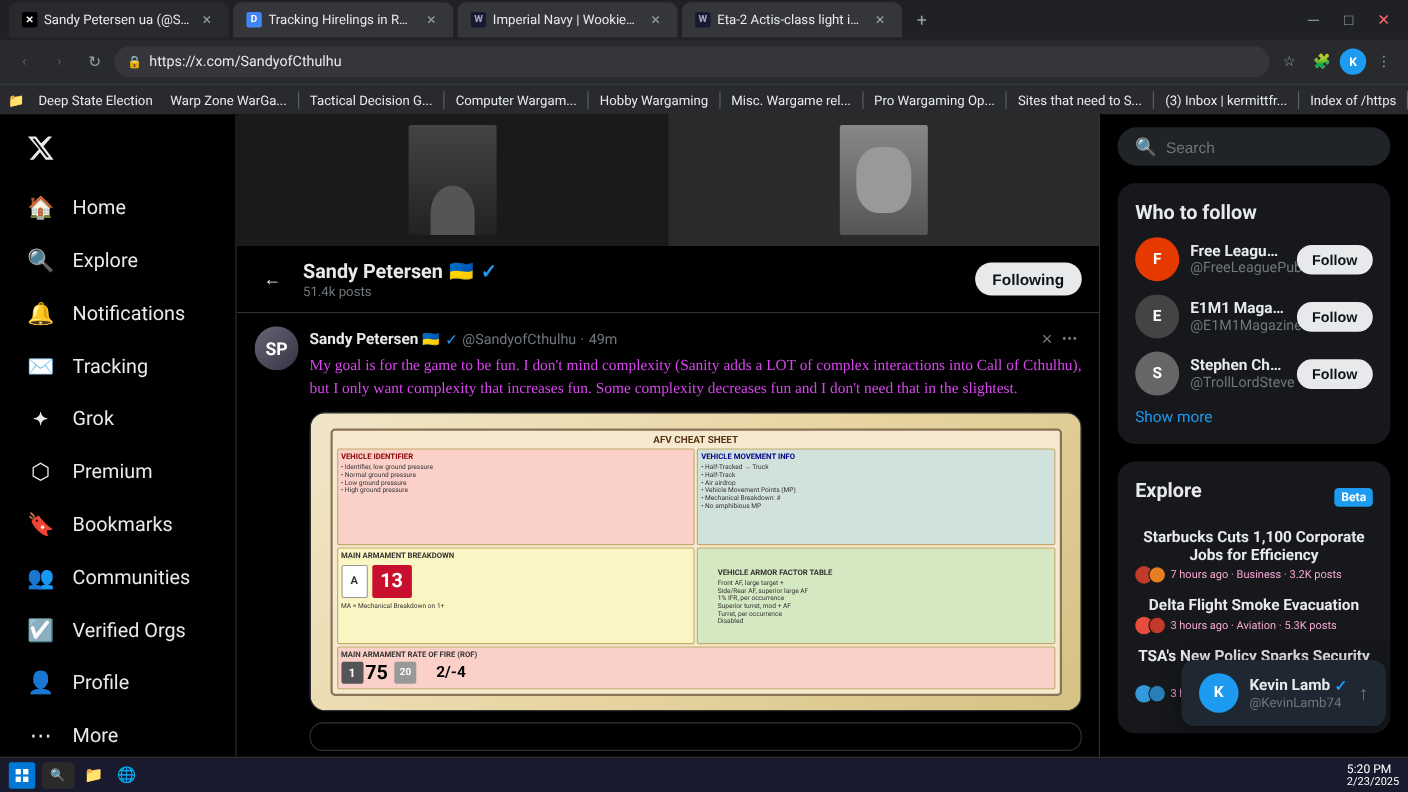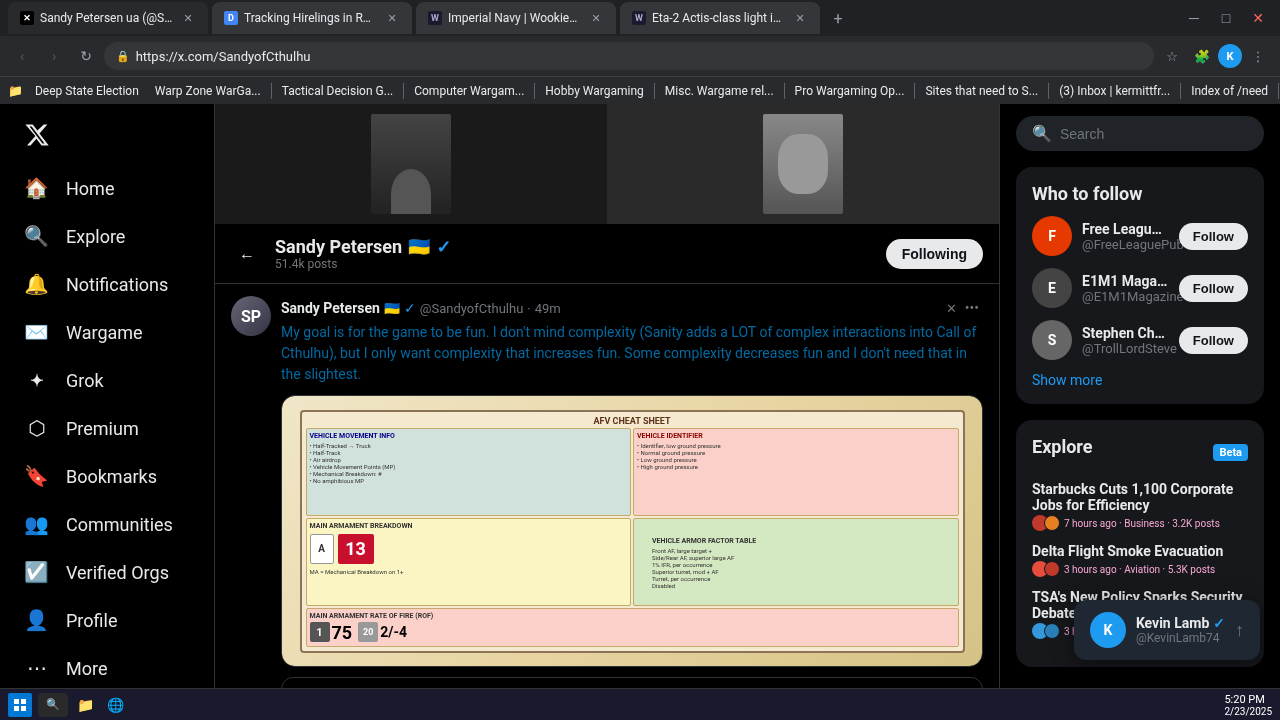--- a/index.html
+++ b/index.html
@@ -54,21 +54,21 @@
     .tweet-avatar-placeholder { width: 100%; height: 100%; background: linear-gradient(135deg, #667 0%, #334 100%); display: flex; align-items: center; justify-content: center; font-size: 16px; font-weight: 700; color: #fff; }
     .tweet-body { flex: 1; min-width: 0; }
     .tweet-header { display: flex; align-items: center; justify-content: space-between; margin-bottom: 2px; }
     .tweet-name-row { display: flex; align-items: center; gap: 4px; flex-wrap: wrap; }
     .tweet-name { font-weight: 700; font-size: 14px; }
     .tweet-flag { font-size: 13px; }
     .tweet-handle { color: #71767b; font-size: 13px; }
     .tweet-time { color: #71767b; font-size: 13px; }
     .tweet-dot { color: #71767b; font-size: 13px; }
     .tweet-menu-btn { color: #71767b; cursor: pointer; padding: 4px; border-radius: 50%; }
-    .tweet-text { font-size: 14px; line-height: 1.5; margin-bottom: 10px; color: #0369a1; }
+    .tweet-text { font-size: 14px; line-height: 1.5; margin-bottom: 10px; color: #d946ef; font-family: Liberation Serif, serif; }
     .tweet-image { width: 100%; border-radius: 14px; overflow: hidden; margin-bottom: 10px; border: 1px solid #2f3336; }
 
     
     .quoted-tweet { border: 1px solid #2f3336; border-radius: 12px; padding: 12px; margin-top: 8px; }
 
     
     .right-sidebar { width: 280px; flex-shrink: 0; padding: 12px 16px; overflow-y: auto; }
     .search-bar { background: #202327; border-radius: 30px; display: flex; align-items: center; padding: 8px 16px; gap: 8px; margin-bottom: 16px; }
     .search-bar input { background: none; border: none; outline: none; color: #e7e9ea; font-size: 14px; flex: 1; }
     .search-bar input::placeholder { color: #71767b; }
@@ -84,21 +84,21 @@
     .follow-handle { color: #71767b; font-size: 13px; }
     .follow-btn { background: #e7e9ea; color: #0f1419; border: none; border-radius: 20px; padding: 6px 14px; font-size: 13px; font-weight: 700; cursor: pointer; flex-shrink: 0; }
 
     .show-more { color: #1d9bf0; font-size: 14px; cursor: pointer; display: block; margin-top: 4px; }
 
     .explore-section { background: #16181c; border-radius: 16px; padding: 16px; margin-bottom: 16px; }
     .explore-header { display: flex; align-items: center; justify-content: space-between; margin-bottom: 12px; }
     .beta-badge { background: #1d9bf0; color: #fff; font-size: 11px; font-weight: 700; padding: 2px 6px; border-radius: 4px; }
 
     .explore-item { margin-bottom: 12px; }
-    .explore-item-title { font-weight: 700; font-size: 14px; margin-bottom: 2px; }
+    .explore-item-title { font-weight: 700; font-size: 14px; margin-bottom: 2px; text-align: center; }
     .explore-item-meta { color: #f9a8d4; font-size: 10px; display: flex; align-items: center; gap: 4px; }
 
     
     .profile-card-bottom { position: fixed; bottom: 60px; right: 20px; background: #1e2732; border-radius: 12px; padding: 12px 16px; display: flex; align-items: center; gap: 10px; box-shadow: 0 4px 20px rgba(0,0,0,0.5); }
     .profile-card-avatar { width: 36px; height: 36px; border-radius: 50%; background: #1d9bf0; display: flex; align-items: center; justify-content: center; color: #fff; font-weight: 700; }
     .profile-card-info { flex: 1; }
     .profile-card-name { font-weight: 700; font-size: 14px; display: flex; align-items: center; gap: 4px; }
     .profile-card-verified { color: #1d9bf0; }
     .profile-card-scroll { color: #71767b; font-size: 18px; cursor: pointer; }
 
@@ -180,21 +180,21 @@
     <div class="bookmark-item">Hobby Wargaming</div>
     <div class="bookmark-sep"></div>
     <div class="bookmark-item">Misc. Wargame rel...</div>
     <div class="bookmark-sep"></div>
     <div class="bookmark-item">Pro Wargaming Op...</div>
     <div class="bookmark-sep"></div>
     <div class="bookmark-item">Sites that need to S...</div>
     <div class="bookmark-sep"></div>
     <div class="bookmark-item">(3) Inbox | kermittfr...</div>
     <div class="bookmark-sep"></div>
-    <div class="bookmark-item">Index of /need</div>
+    <div class="bookmark-item">Index of /https</div>
     <div class="bookmark-sep"></div>
     <div class="bookmark-item">Knocked Out</div>
 
   </div>
 </div>
 
 <div class="app-container">
 
   <div class="sidebar">
     <div class="sidebar-logo">
@@ -210,21 +210,21 @@
       <div class="sidebar-item">
         <span class="sidebar-item-icon">🔍</span>
         <span class="sidebar-item-label">Explore</span>
       </div>
       <div class="sidebar-item">
         <span class="sidebar-item-icon">🔔</span>
         <span class="sidebar-item-label">Notifications</span>
       </div>
       <div class="sidebar-item">
         <span class="sidebar-item-icon">✉️</span>
-        <span class="sidebar-item-label">Wargame</span>
+        <span class="sidebar-item-label">Tracking</span>
       </div>
       <div class="sidebar-item">
         <span class="sidebar-item-icon" style="font-size:16px;font-weight:700;">✦</span>
         <span class="sidebar-item-label">Grok</span>
       </div>
       <div class="sidebar-item">
         <span class="sidebar-item-icon">⬡</span>
         <span class="sidebar-item-label">Premium</span>
       </div>
       <div class="sidebar-item">
@@ -297,35 +297,35 @@
             <span style="color:#71767b;font-size:13px;">✕</span>
             <span class="tweet-menu-btn">•••</span>
           </div>
         </div>
         <div class="tweet-text">My goal is for the game to be fun. I don't mind complexity (Sanity adds a LOT of complex interactions into Call of Cthulhu), but I only want complexity that increases fun. Some complexity decreases fun and I don't need that in the slightest.</div>
 
         <div class="tweet-image">
           <div class="afv-sheet">
             <div class="afv-sheet-inner">
               <div class="afv-title">AFV CHEAT SHEET</div>
+              <div class="afv-cell pink" style="font-size:6px;padding:3px;">
+                <div style="font-weight:700;font-size:7px;color:#8b0000;margin-bottom:2px;">VEHICLE IDENTIFIER</div>
+                <div>• Identifier, low ground pressure</div>
+                <div>• Normal ground pressure</div>
+                <div>• Low ground pressure</div>
+                <div>• High ground pressure</div>
+              </div>
               <div class="afv-cell blue" style="font-size:6px;padding:3px;">
                 <div style="font-weight:700;font-size:7px;color:#00008b;margin-bottom:2px;">VEHICLE MOVEMENT INFO</div>
                 <div>• Half-Tracked → Truck</div>
                 <div>• Half-Track</div>
                 <div>• Air airdrop</div>
                 <div>• Vehicle Movement Points (MP)</div>
                 <div>• Mechanical Breakdown: #</div>
                 <div>• No amphibious MP</div>
-              </div>
-              <div class="afv-cell pink" style="font-size:6px;padding:3px;">
-                <div style="font-weight:700;font-size:7px;color:#8b0000;margin-bottom:2px;">VEHICLE IDENTIFIER</div>
-                <div>• Identifier, low ground pressure</div>
-                <div>• Normal ground pressure</div>
-                <div>• Low ground pressure</div>
-                <div>• High ground pressure</div>
               </div>
               <div class="afv-cell yellow" style="font-size:6px;padding:3px;position:relative;">
                 <div style="font-weight:700;font-size:7px;margin-bottom:2px;">MAIN ARMAMENT BREAKDOWN</div>
                 <div style="display:flex;gap:4px;margin-top:4px;">
                   <div style="width:24px;height:30px;background:#fff;border:1px solid #999;display:flex;align-items:center;justify-content:center;font-size:10px;font-weight:700;border-radius:2px;">A</div>
                   <div style="width:36px;height:30px;background:#c8102e;display:flex;align-items:center;justify-content:center;color:#fff;font-size:18px;font-weight:700;border-radius:2px;">13</div>
                 </div>
                 <div style="margin-top:4px;font-size:6px;">MA = Mechanical Breakdown on 1+</div>
               </div>
               <div class="afv-cell green" style="font-size:6px;padding:18px;">
@@ -337,21 +337,21 @@
                 <div style="font-size:6px;">Turret, per occurrence</div>
                 <div style="font-size:6px;">Disabled</div>
               </div>
               <div class="afv-cell pink" style="font-size:6px;padding:3px;grid-column:span 2;">
                 <div style="font-weight:700;font-size:7px;margin-bottom:2px;">MAIN ARMAMENT RATE OF FIRE (ROF)</div>
                 <div style="display:flex;gap:6px;align-items:center;">
                   <div style="display:flex;gap:2px;align-items:center;">
                     <div style="width:20px;height:20px;background:#555;display:flex;align-items:center;justify-content:center;color:#fff;font-size:11px;font-weight:700;border-radius:2px;">1</div>
                     <div style="font-size:18px;font-weight:700;color:#000;">75</div>
                   </div>
-                  <div style="display:flex;gap:2px;align-items:center;">
+                  <div style="display:flex;gap:18px;align-items:center;">
                     <div style="width:20px;height:20px;background:#999;display:flex;align-items:center;justify-content:center;color:#fff;font-size:9px;font-weight:700;border-radius:2px;">20</div>
                     <div style="font-size:14px;font-weight:700;color:#000;">2/-4</div>
                   </div>
                 </div>
               </div>
             </div>
           </div>
         </div>
 
         <div class="quoted-tweet">

